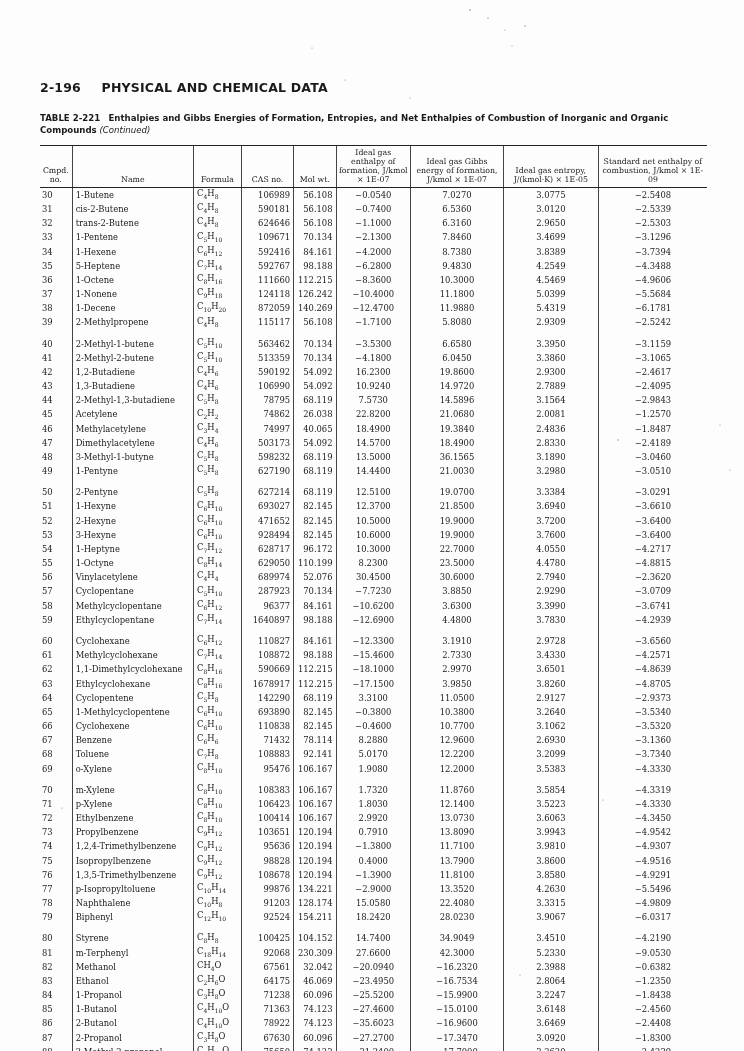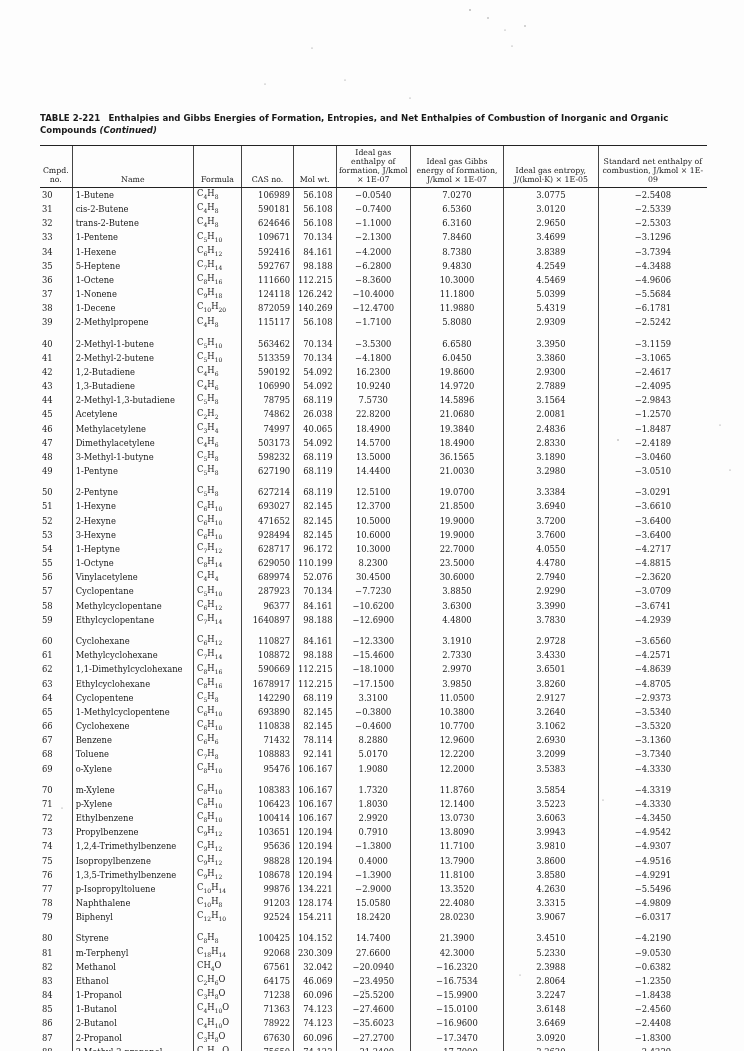--- a/index.html
+++ b/index.html
@@ -3,21 +3,21 @@
 <meta charset="utf-8">
 <style>
   html, body { margin:0; padding:0; background:#ffffff; }
   body { width:744px; height:1051px; position:relative; overflow:hidden; color:#1a1a1a; }
   .page { position:absolute; left:0; top:0; width:744px; height:1051px; background:#fdfdfd; }
   .page-header { position:absolute; left:40px; top:80px; font-family:"DejaVu Sans", sans-serif; font-weight:bold; font-size:12.5px; letter-spacing:0.2px; }
   .page-header .num { margin-right:16px; }
   .caption { position:absolute; left:40px; top:112px; width:680px; font-family:"DejaVu Sans", sans-serif; font-size:8.6px; line-height:12px; }
   .caption .tlabel { font-weight:bold; }
   .caption .ttitle { font-weight:bold; }
-  .caption .cont { font-weight:bold; font-style:italic;margin-top:36px; }
+  .caption .cont { font-weight:normal; font-style:italic;margin-top:36px; }
   table.data { position:absolute; left:40px; top:145px; width:667px; border-collapse:collapse; font-family:"DejaVu Serif", serif; font-size:8.4px; }
   table.data thead th { font-weight:normal; font-size:7.8px; line-height:9px; vertical-align:bottom; padding:2px 2px 3px; border-top:1.5px solid #222; border-bottom:1.5px solid #222; }
   table.data th, table.data td { border-left:1px solid #444; }
   table.data th:first-child, table.data td:first-child { border-left:none; }
   table.data tbody td { padding:0 3px; height:10.55px; line-height:10.5px; white-space:nowrap; }
   table.data tbody tr.gap td { height:7px; }
   .c-no { width:26px; text-align:left; padding-left:2px !important; }
   .c-name { width:112px; text-align:left; }
   .c-form { width:40px; text-align:left; }
   .c-cas { width:44px; text-align:right; }
@@ -26,20 +26,24 @@
   .c-gf { width:84px; text-align:center; }
   .c-s { width:86px; text-align:center; }
   .c-hc { width:100px; text-align:center; }
   thead .c-no, thead .c-name, thead .c-form, thead .c-cas, thead .c-mw { text-align:center; }
   .specks { position:absolute; left:0; top:0; width:744px; height:1051px; pointer-events:none; }
 </style>
 </head>
 <body>
 
 <div class="page">
+  <div class="page-header">
+    <span class="num">2-196</span>
+    <span>PHYSICAL AND CHEMICAL DATA</span>
+  </div>
 
   <div class="caption">
     <span class="tlabel">TABLE 2-221</span>&nbsp;&nbsp;
     <span class="ttitle">Enthalpies and Gibbs Energies of Formation, Entropies, and Net Enthalpies of Combustion of Inorganic and Organic Compounds</span>
     <span class="cont">(Continued)</span>
   </div>
 
   <table class="data">
     <thead>
       <tr>
@@ -660,21 +664,21 @@
           <td class="c-s"></td>
           <td class="c-hc"></td>
         </tr>
         <tr>
           <td class="c-no">80</td>
           <td class="c-name">Styrene</td>
           <td class="c-form">C<sub style="font-size:6px">8</sub>H<sub style="font-size:6px">8</sub></td>
           <td class="c-cas">100425</td>
           <td class="c-mw">104.152</td>
           <td class="c-hf">14.7400</td>
-          <td class="c-gf">21.3900</td>
+          <td class="c-gf">34.9049</td>
           <td class="c-s">3.4510</td>
           <td class="c-hc">−4.2190</td>
         </tr>
         <tr>
           <td class="c-no">81</td>
           <td class="c-name">m-Terphenyl</td>
           <td class="c-form">C<sub style="font-size:6px">18</sub>H<sub style="font-size:6px">14</sub></td>
           <td class="c-cas">92068</td>
           <td class="c-mw">230.309</td>
           <td class="c-hf">27.6600</td>

